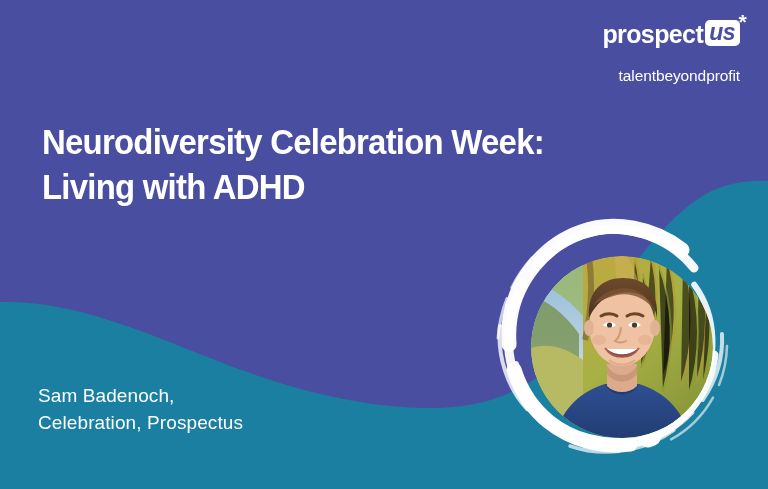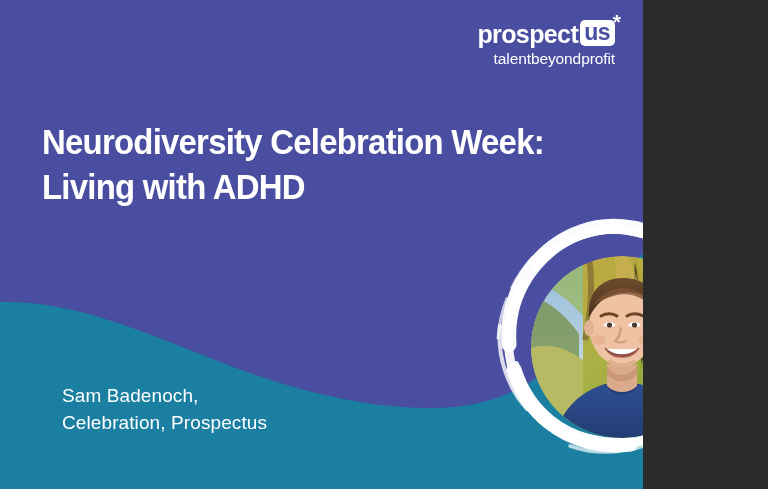--- a/index.html
+++ b/index.html
@@ -2,21 +2,21 @@
 <html><head>
 <meta charset="utf-8">
 <style>
   html, body {
     margin: 0;
     padding: 0;
     background: #2b2b2b;
   }
   #card {
     position: relative;
-    width: 643px;
+    width: 768px;
     height: 489px;
     overflow: hidden;
     background: #4a4ea0;
     font-family: "Liberation Sans", sans-serif;
     -webkit-font-smoothing: antialiased;
   }
 
   
   #bg-svg {
     position: absolute;
@@ -49,20 +49,21 @@
     line-height: 1;
     position: relative;
     top: 1px;
   }
   #logo-badge {
     position: relative;
     background: #ffffff;
     border-radius: 5px;
     padding: 1px 5px 2px 4px;
     margin-left: 1px;
+    font-style: italic;
   }
   #logo-badge-text {
     color: #4a4ea0;
     font-size: 23px;
     font-weight: bold;
     letter-spacing: -0.5px;
     line-height: 1;
     display: block;
   }
   #logo-asterisk {
@@ -71,21 +72,21 @@
     right: -6px;
     color: #ffffff;
     font-size: 21px;
     font-weight: bold;
     line-height: 1;
   }
   #logo-tagline {
     color: #ffffff;
     font-size: 15.5px;
     letter-spacing: -0.1px;
-    margin-top: 5px;
+    margin-top: 22px;
     line-height: 1;
   }
 
   
   #headline {
     position: absolute;
     left: 42px;
     top: 97px;
     width: 600px;
     color: #ffffff;
@@ -114,21 +115,20 @@
 
   
   #attribution {
     position: absolute;
     left: 38px;
     top: 383px;
     color: #ffffff;
     font-size: 19px;
     line-height: 1.42;
     letter-spacing: 0.1px;
-    margin-left: 24px;
   }
   #attribution .at-line { display: block; white-space: nowrap; }
 
   
   #portrait-wrap {
     position: absolute;
     left: 486px;
     top: 214px;
     width: 244px;
     height: 244px;

